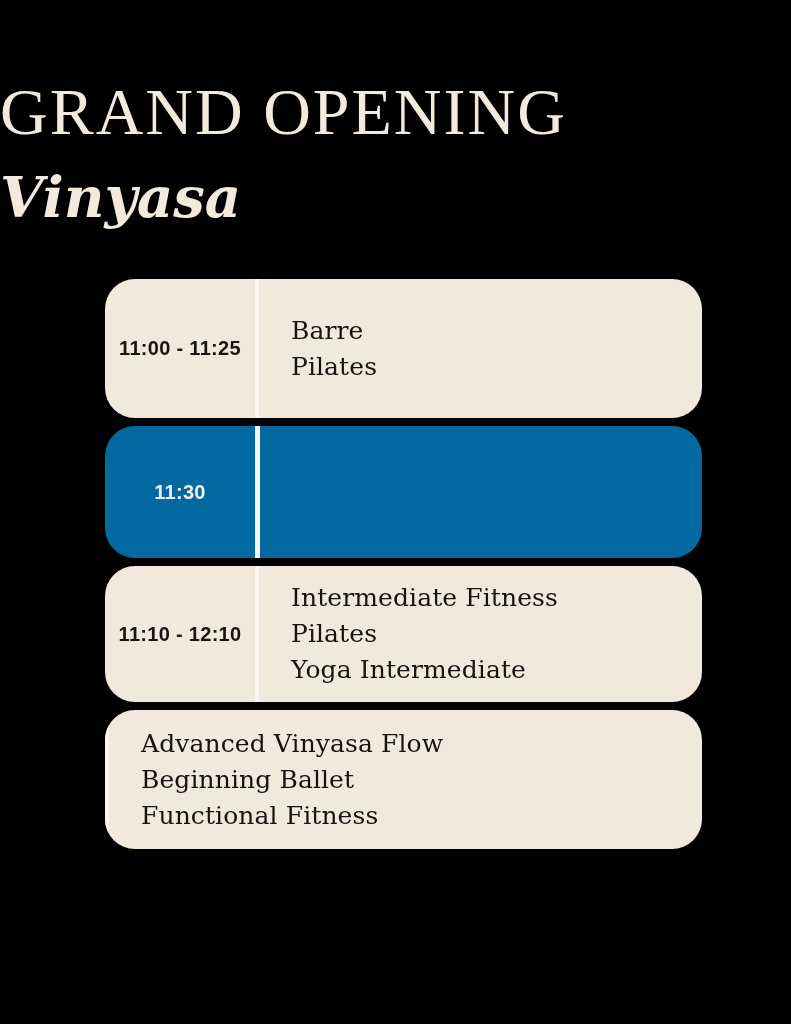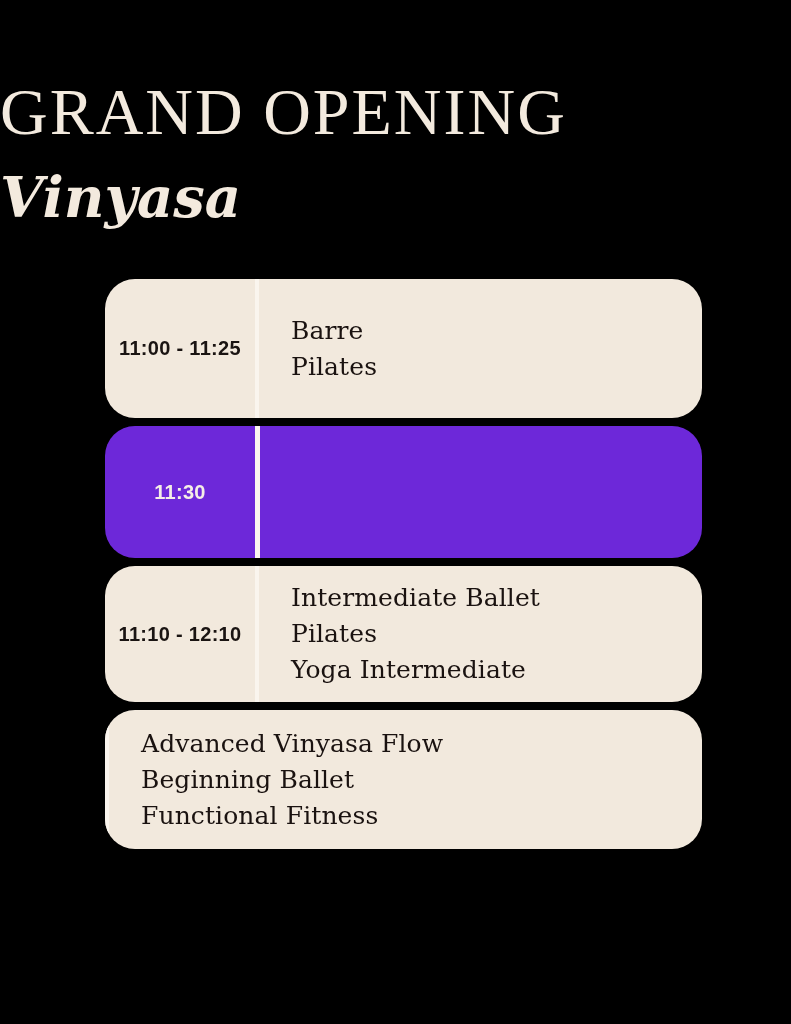--- a/index.html
+++ b/index.html
@@ -69,21 +69,21 @@
     border-radius: 30px;
     margin-bottom: 8px;
     overflow: hidden;
   }
   .row.r1 { height: 139px; }
   .row.r2 { height: 132px; }
   .row.r3 { height: 136px; }
   .row.r4 { height: 139px; margin-bottom: 0; }
 
   .row.highlight {
-    background: #6d28d9;
+    background: #0369a1;
   }
 
   .time-cell {
     width: 150px;
     flex: 0 0 150px;
     display: flex;
     align-items: center;
     justify-content: center;
     font-family: "Liberation Sans", sans-serif;
     font-weight: 700;
@@ -157,21 +157,21 @@
 
     <div class="row r2 highlight">
       <div class="time-cell">11:30</div>
       <div class="divider"></div>
     </div>
 
     <div class="row r3">
       <div class="time-cell">11:10 - 12:10</div>
       <div class="divider"></div>
       <div class="classes-cell">
-        <div class="class-line">Intermediate Ballet</div>
+        <div class="class-line">Intermediate Fitness</div>
         <div class="class-line">Pilates</div>
         <div class="class-line">Yoga Intermediate</div>
       </div>
     </div>
 
     <div class="row r4">
       <div class="divider"></div>
       <div class="classes-cell">
         <div class="class-line">Advanced Vinyasa Flow</div>
         <div class="class-line">Beginning Ballet</div>

